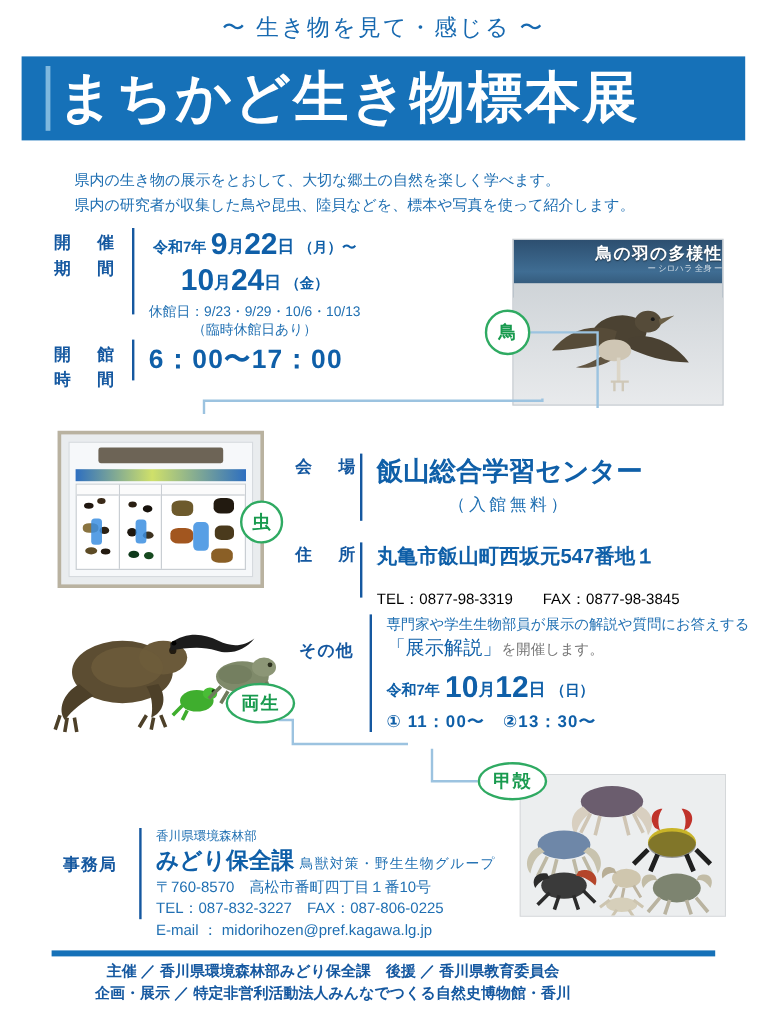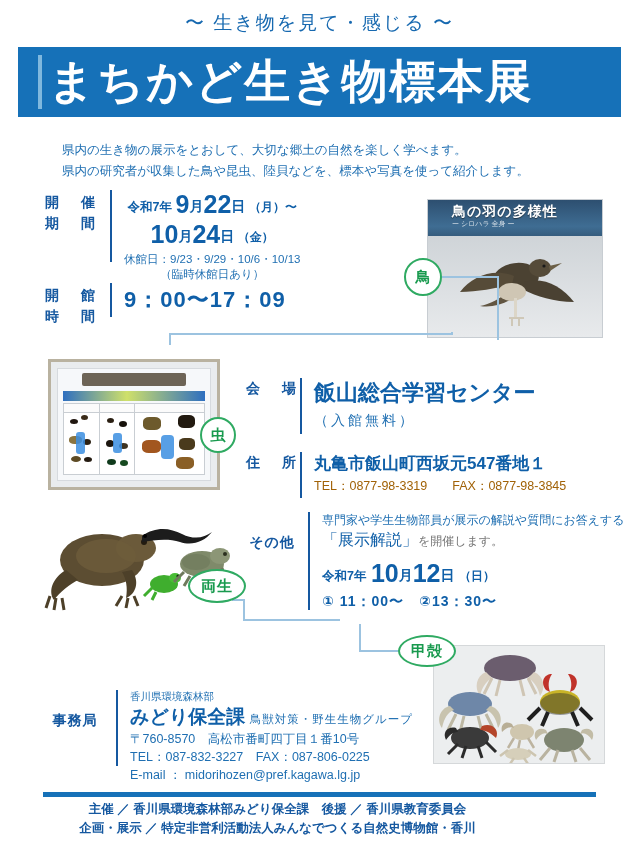--- a/index.html
+++ b/index.html
@@ -83,31 +83,31 @@
   }
 
   
   #row-venue { left: 246px; top: 378px; height: 56px; }
   #row-venue .label { width: 44px; }
   .venue-name {
     font-size: 22px; font-weight: bold; color: #0f5fa8; white-space: nowrap;
   }
   .venue-sub {
     font-size: 14px; color: #1f6fb2; letter-spacing: 3px;
-    margin-top: 4px;
+    text-align: center; margin-top: 4px;
   }
 
   
   #row-addr { left: 246px; top: 452px; height: 46px; }
   #row-addr .label { width: 44px; }
   .addr-line {
     font-size: 17px; font-weight: bold; color: #0f5fa8; white-space: nowrap;
   }
   .addr-tel {
-    font-size: 12.5px; color: #a16207; margin-top: 3px; white-space: nowrap;
+    font-size: 12.5px; color: #000000; margin-top: 16px; white-space: nowrap;
   }
 
   
   #row-other { left: 246px; top: 512px; height: 98px; }
   #row-other .label { width: 52px; padding-top: 22px; letter-spacing: 1px; }
   .other-l1 { font-size: 12px; color: #1f6fb2; white-space: nowrap; }
   .other-l2 { margin-top: 1px; white-space: nowrap; }
   .other-l2 b { font-size: 16px; font-weight: normal; color: #0f5fa8; }
   .other-l2 span { font-size: 12px; color: #737373; text-align: right; }
   .other-date { margin-top: 8px; white-space: nowrap; color: #0f5fa8; }
@@ -140,21 +140,21 @@
   .photo { position: absolute; overflow: hidden; background: #dfe3e6; }
 
   
   #photo-bird {
     left: 427px; top: 199px; width: 176px; height: 139px;
     border: 1px solid #c8cdd2;
   }
   #photo-bird .cap {
     position: absolute; left: 0; top: 0; width: 100%; height: 48px;
     background: linear-gradient(#2d4f70, #3f6d93 55%, #294763);
-    color: #fff; text-align: left; padding-left: 24px;
+    color: #fff; text-align: right; padding-left: 24px;
   }
   #photo-bird .cap .t1 {
     font-size: 14px; font-weight: bold; line-height: 22px; letter-spacing: 1px;
     text-shadow: 0 1px 1px rgba(0,0,0,.5);
   }
   #photo-bird .cap .t2 { font-size: 7px; opacity: .75; display: block; margin-top: -3px; }
   #photo-bird .body {
     position: absolute; left: 0; top: 36px; right: 0; bottom: 0;
     background: linear-gradient(#cfd4d8, #e8eaec);
   }
@@ -268,21 +268,21 @@
       <div class="closed-note">（臨時休館日あり）</div>
     </div>
   </div>
 
   <div class="row" id="row-hours">
     <div class="label">
       <div>開　館</div>
       <div>時　間</div>
     </div>
     <div class="rule"></div>
-    <div class="hours-text">9：00〜17：09</div>
+    <div class="hours-text">6：00〜17：00</div>
   </div>
 
   <div class="row" id="row-venue">
     <div class="label">会　場</div>
     <div class="rule"></div>
     <div class="value">
       <div class="venue-name">飯山総合学習センター</div>
       <div class="venue-sub">（入館無料）</div>
     </div>
   </div>

